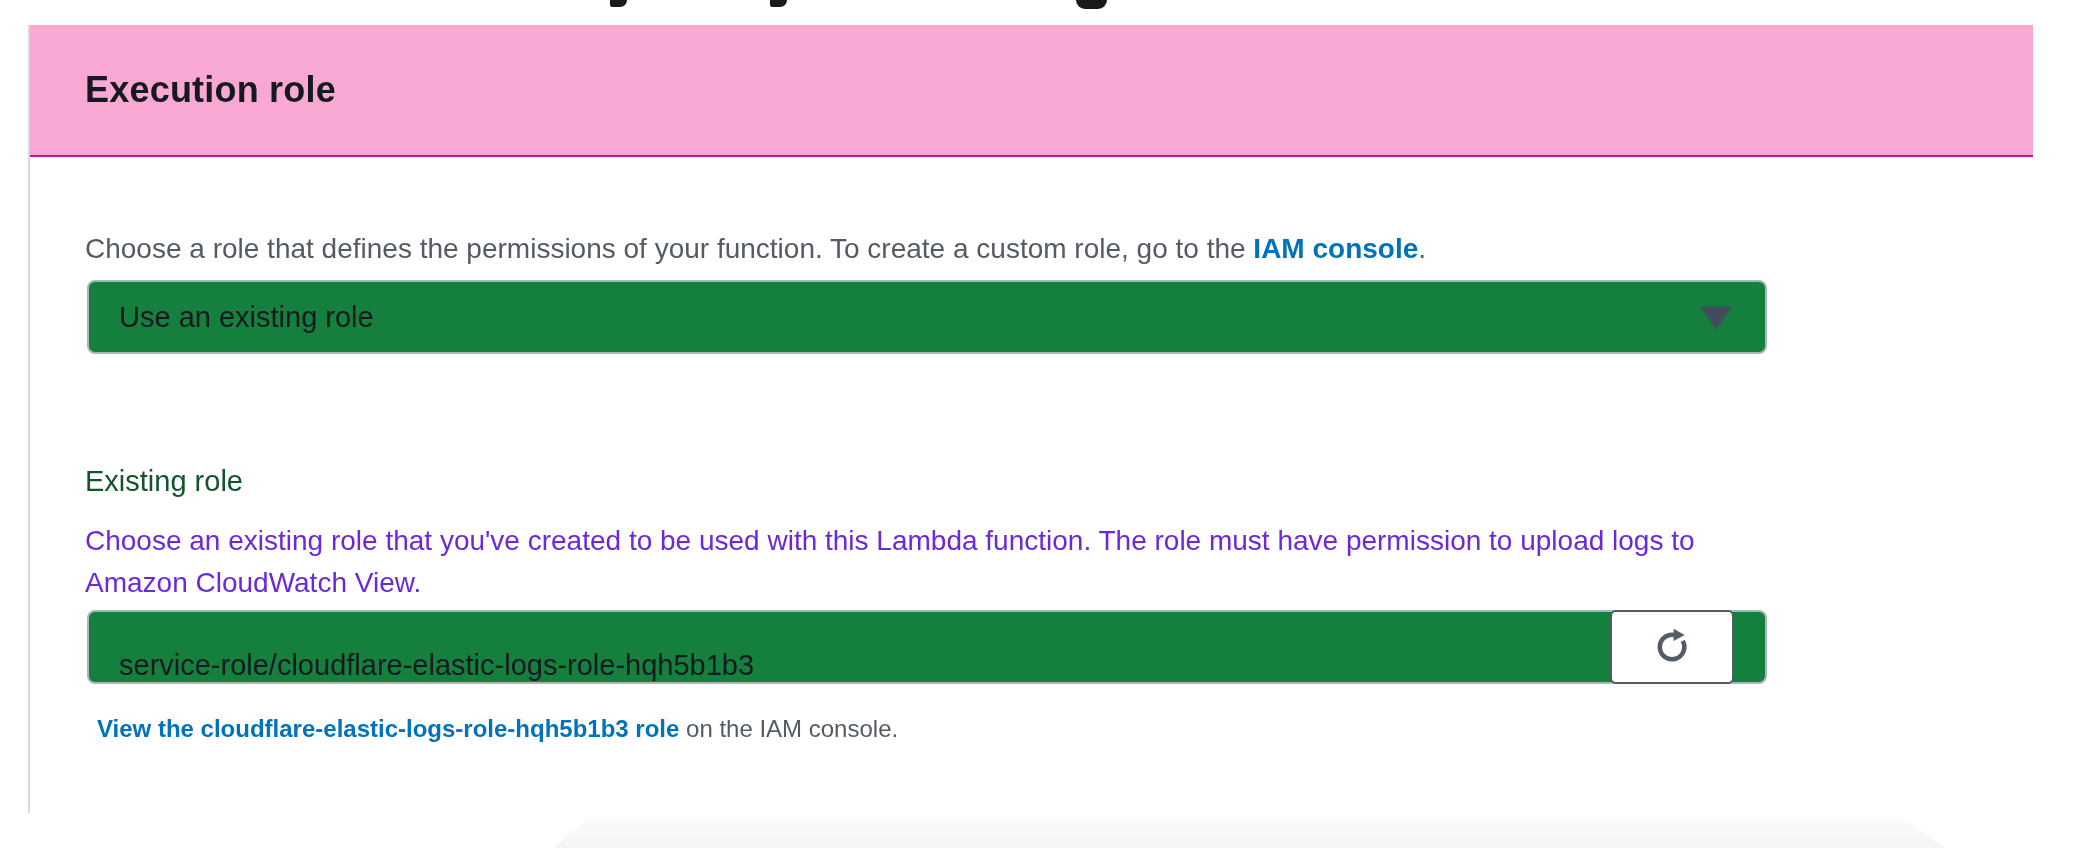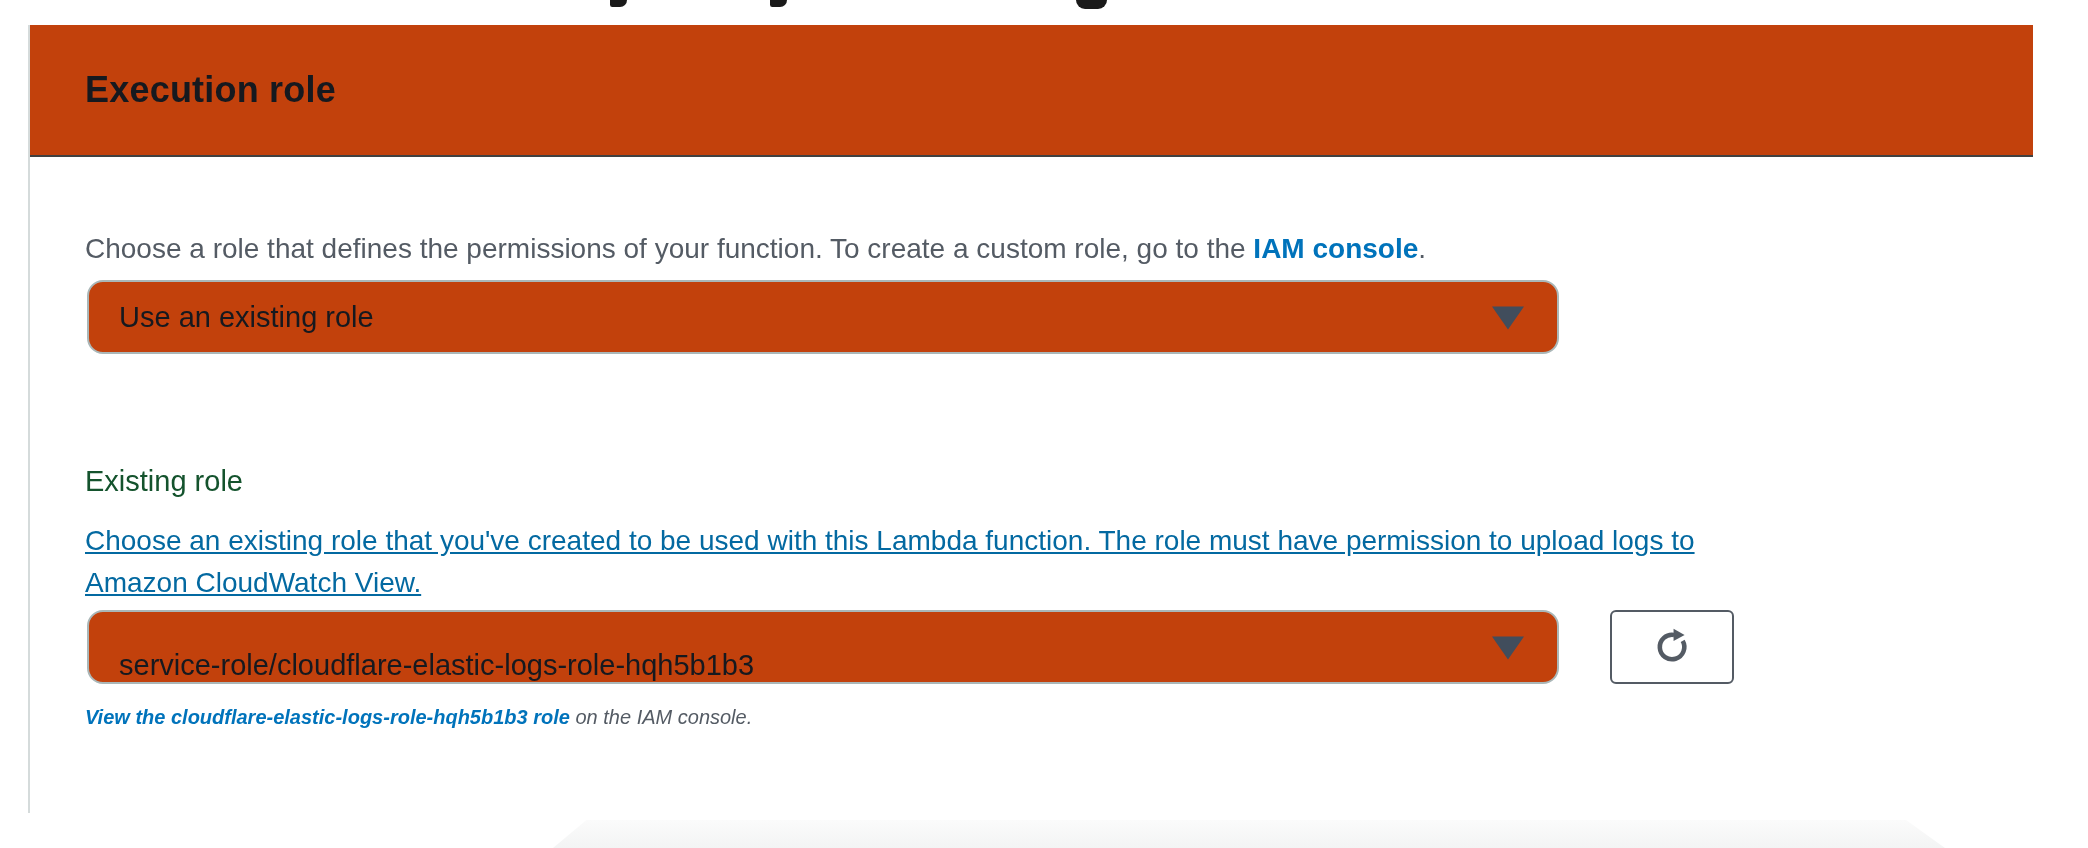--- a/index.html
+++ b/index.html
@@ -23,22 +23,22 @@
     position: absolute;
     left: 28px; top: 25px;
     width: 2px; height: 788px;
     background: #d5dbdb;
   }
 
   .card-header {
     position: absolute;
     left: 30px; top: 25px;
     width: 2003px; height: 132px;
-    background: #c2410c;
-    border-bottom: 2px solid #404040;
+    background: #f9a8d4;
+    border-bottom: 2px solid #a21caf;
     box-sizing: border-box;
     display: flex;
     align-items: center;
     text-align: center;
   }
   .card-title {
     margin: 0 0 0 55px;
     font-size: 36px;
     font-weight: 700;
     color: #16191f;
@@ -57,25 +57,25 @@
   .link {
     color: #0073bb;
     font-weight: 700;
     text-decoration: none;
     cursor: pointer;
   }
 
   .select {
     position: absolute;
     left: 87px;
-    width: 1472px; height: 74px;
+    width: 1680px; height: 74px;
     box-sizing: border-box;
-    background: #c2410c;
+    background: #15803d;
     border: 2px solid #aab7b8;
-    border-radius: 16px;
+    border-radius: 8px;
     display: flex;
     align-items: center;
     cursor: pointer;
   }
   .select.sel-1 { top: 280px; }
   .select.sel-2 { top: 610px; align-items: flex-end; }
   .select-value {
     margin-left: 30px;
     font-size: 29px;
     color: #16191f;
@@ -97,49 +97,47 @@
     left: 85px; top: 464px;
     font-size: 29px;
     line-height: 34px;
     color: #14532d;
   }
   .field-desc {
     position: absolute;
     left: 85px; top: 520px;
     font-size: 28px;
     line-height: 42px;
-    color: #0369a1;
+    color: #6d28d9;
     white-space: nowrap;
-    text-decoration: underline;
   }
 
   .refresh-btn {
     position: absolute;
     left: 1610px; top: 610px;
     width: 124px; height: 74px;
     box-sizing: border-box;
     background: #ffffff;
     border: 2px solid #545b64;
     border-radius: 6px;
     display: flex;
     align-items: center;
     justify-content: center;
     padding: 0;
     cursor: pointer;
   }
 
   .view-line {
     position: absolute;
     left: 85px; top: 700px;
-    margin: 0;
-    font-size: 20px;
+    margin: 12px;
+    font-size: 24px;
     line-height: 34px;
     color: #545b64;
     white-space: nowrap;
-    font-style: italic;
   }
 
   .bottom-strip {
     position: absolute;
     left: 553px; top: 820px;
     width: 1392px; height: 28px;
     background: linear-gradient(180deg, #fbfbfb, #f3f4f4);
     clip-path: polygon(2.4% 0, 97.2% 0, 100% 100%, 0 100%);
   }
 </style>

